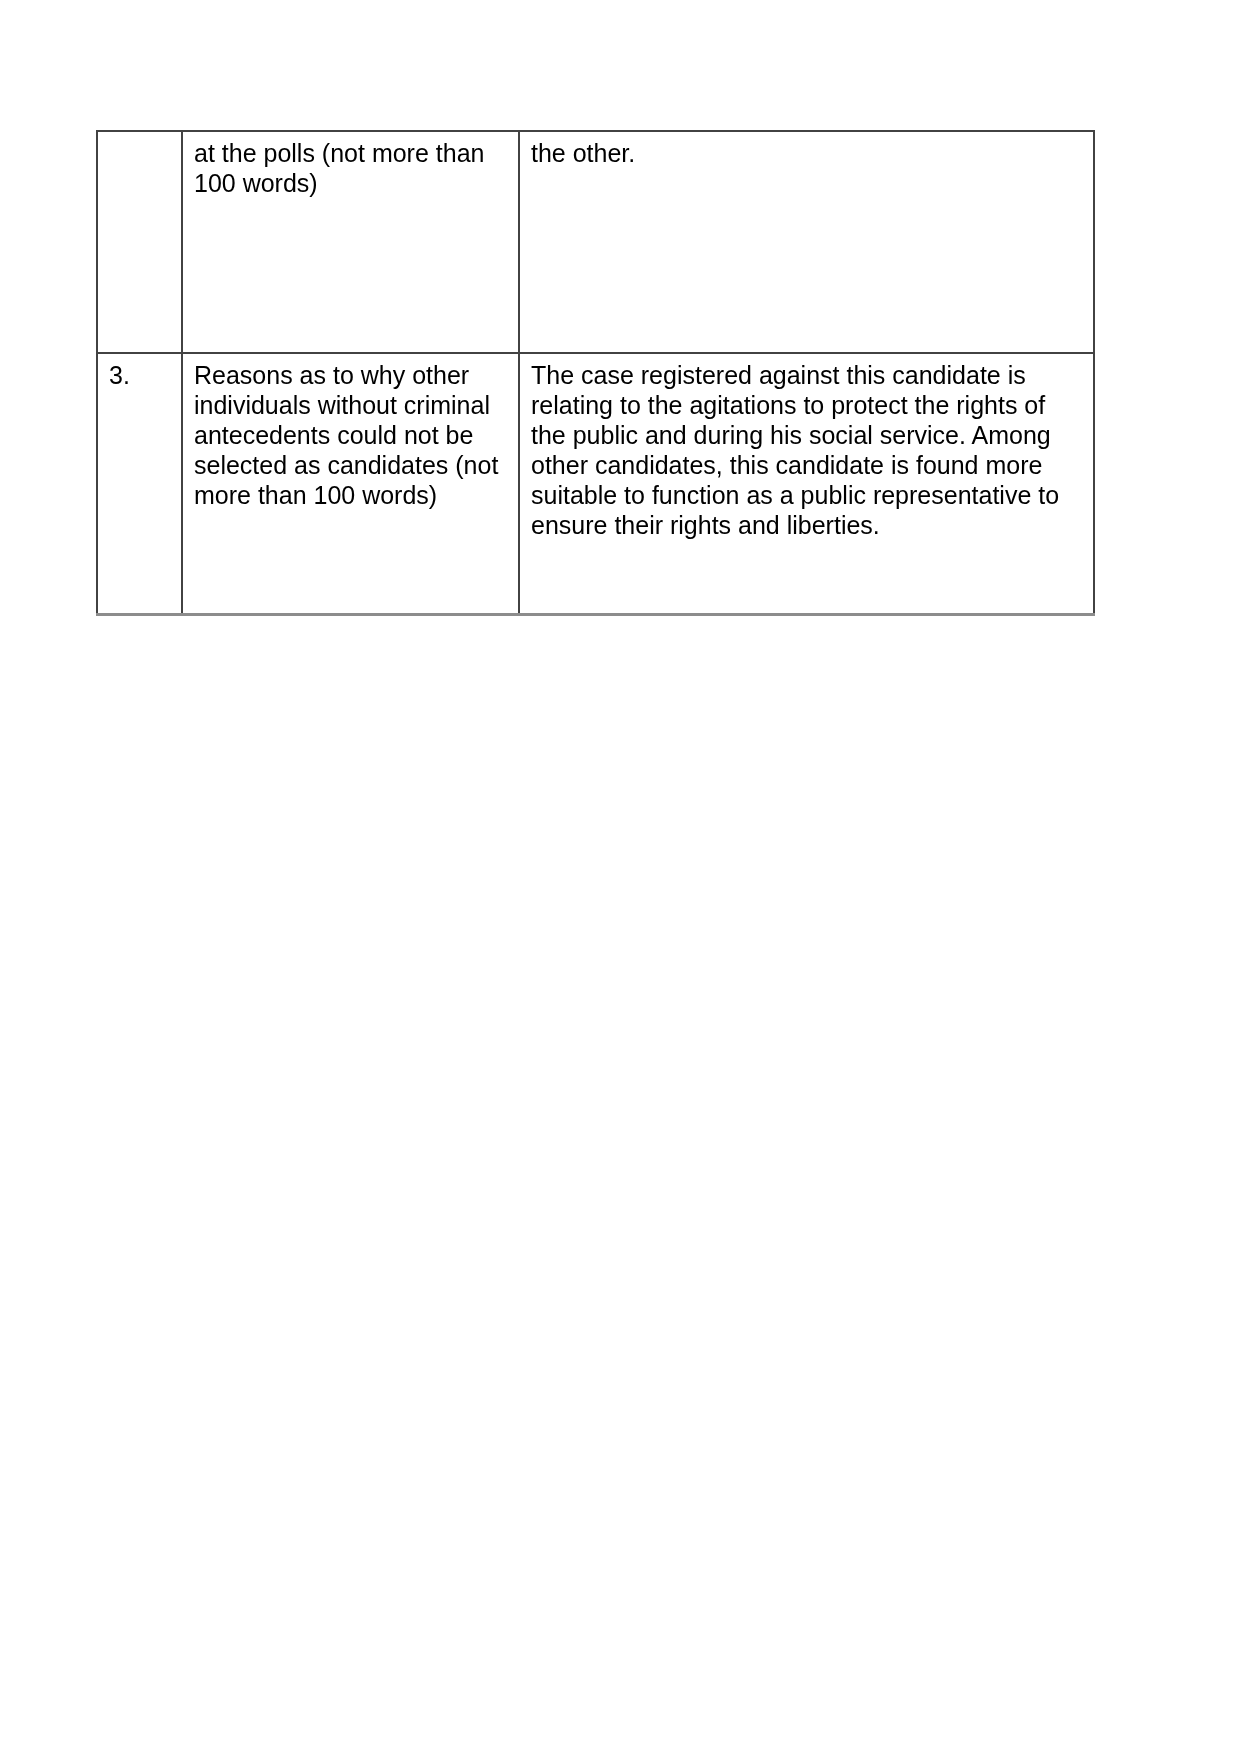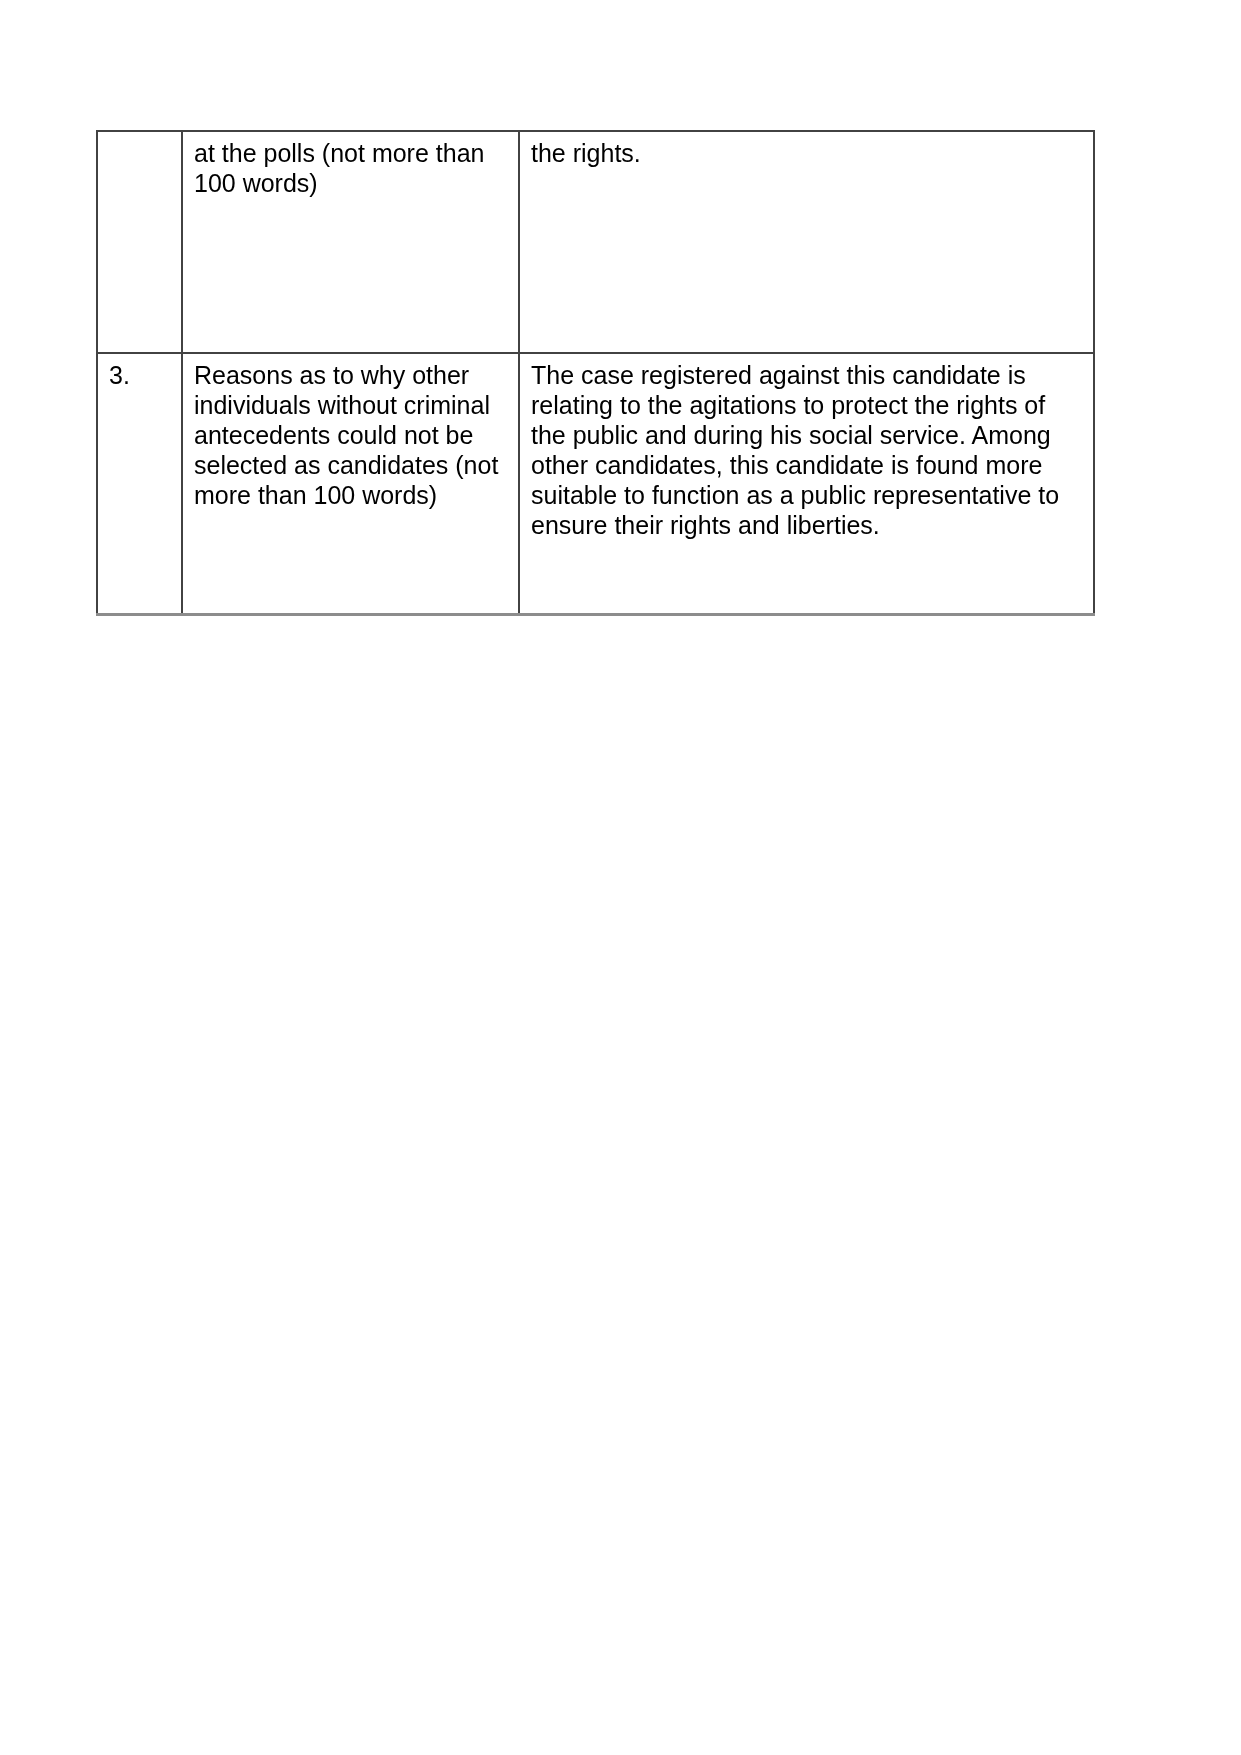--- a/index.html
+++ b/index.html
@@ -51,21 +51,21 @@
     <colgroup>
       <col class="c1">
       <col class="c2">
       <col class="c3">
     </colgroup>
     <tbody>
       <tr class="row-continuation">
         <td class="cell"></td>
         <td class="cell">at the polls (not more than
 100 words)</td>
-        <td class="cell">the rights.</td>
+        <td class="cell">the other.</td>
       </tr>
       <tr class="row-item">
         <td class="cell">3.</td>
         <td class="cell">Reasons as to why other
 individuals without criminal
 antecedents could not be
 selected as candidates (not
 more than 100 words)</td>
         <td class="cell">The case registered against this candidate is
 relating to the agitations to protect the rights of

